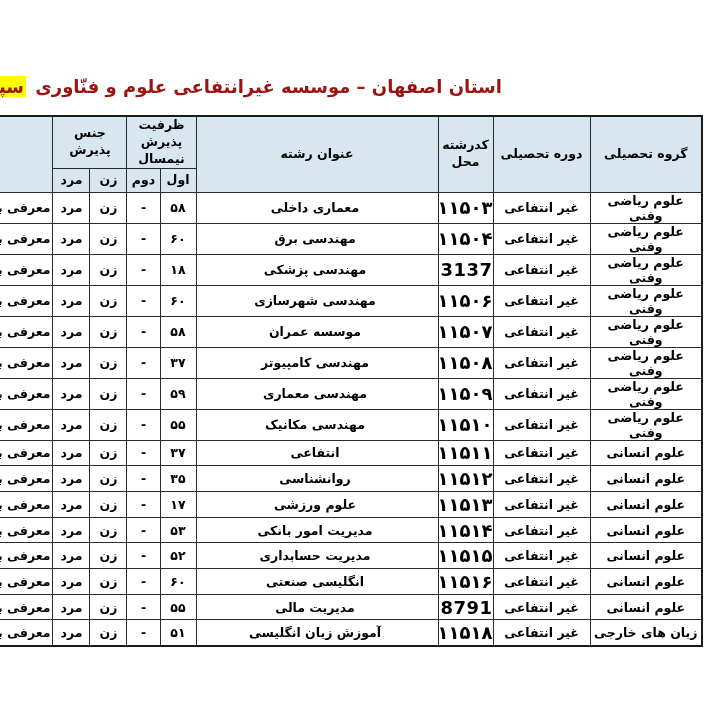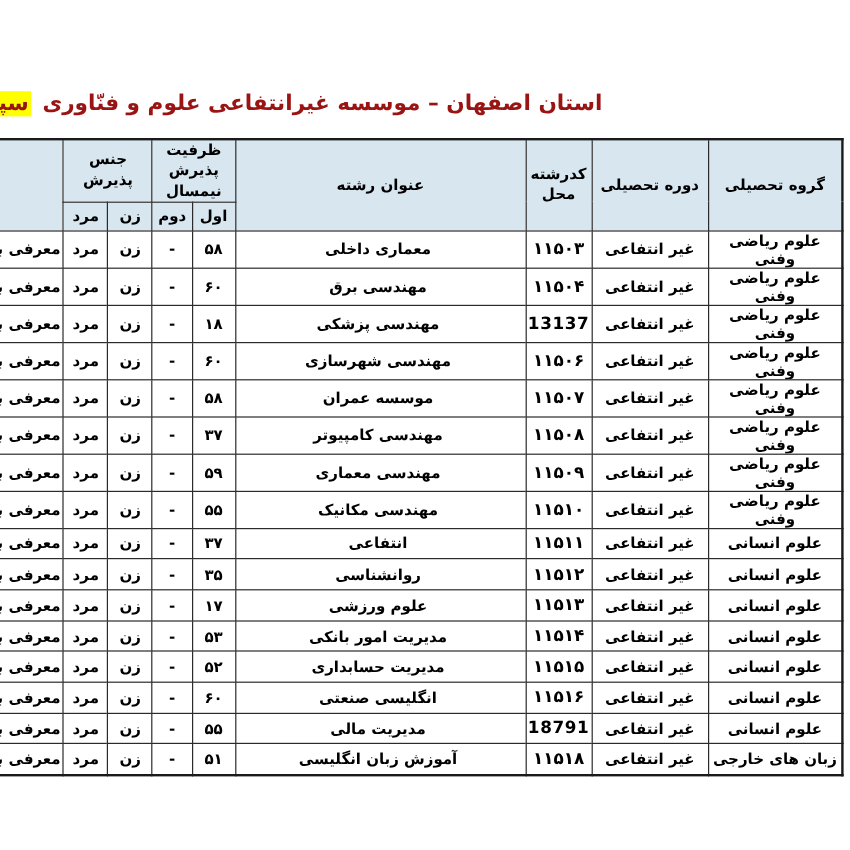--- a/index.html
+++ b/index.html
@@ -64,21 +64,21 @@
   table.adm td.cell-field {
     text-align: center;
     padding-right: 4px;
   }
   table.adm td.cell-note {
     text-align: right;
     padding-right: 2px;
     white-space: nowrap;
   }
   table.adm td.cell-code {
-    font-size: 14px;
+    font-size: 18px;
     letter-spacing: 0.5px;
   }
 </style>
 </head>
 <body>
 
 <div class="page-title">
   <span>استان اصفهان – موسسه غیرانتفاعی علوم و فنّاوری</span>
   <mark>سپاهان</mark>
   

